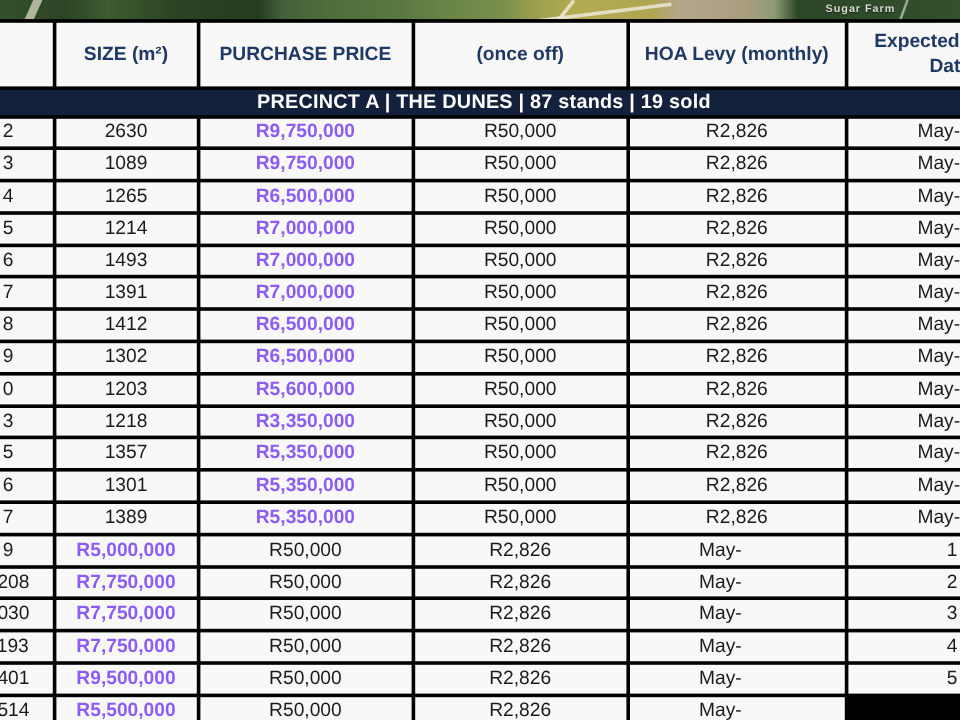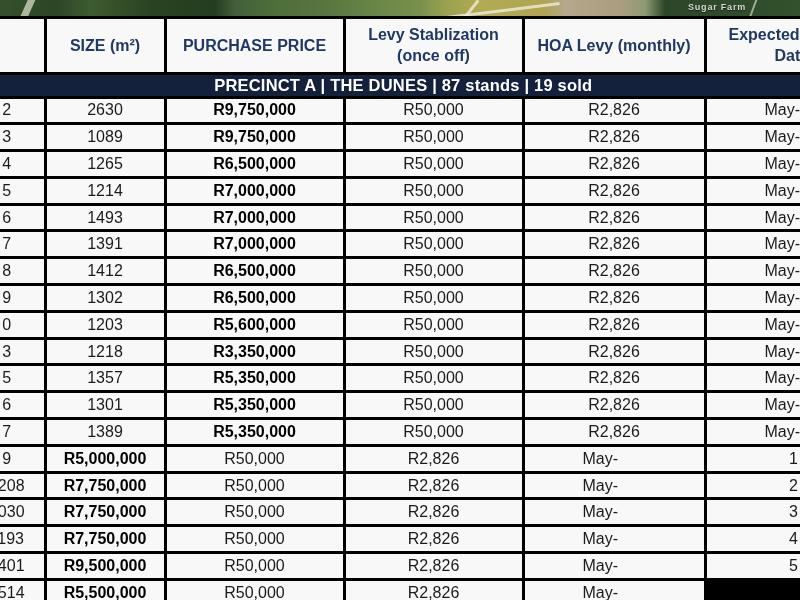--- a/index.html
+++ b/index.html
@@ -40,21 +40,21 @@
   .hcell{flex-direction:column;font-weight:bold;color:var(--navy,#1f3864);line-height:21px;}
   .hcell .ln{display:block;}
   .hcell.left{align-items:flex-start;}
   .hcell.left .ln1{margin-left:22px;}
   .hcell.left .ln2{margin-left:68px;}
   .bar{
     grid-column:1/-1;background:var(--barbg,#14213c);color:#fff;font-weight:bold;
     display:flex;align-items:center;justify-content:center;font-size:16.5px;
     padding-right:44px;letter-spacing:.2px;white-space:nowrap;overflow:hidden;
   }
-  .c-purchase{font-weight:bold;color:#000000;}
+  .c-purchase{font-weight:bold;color:#8b5cf6;}
   .c-expected{justify-content:flex-start;padding-left:58px;}
 </style>
 </head>
 <body>
 
 <div class="screen" style="--navy: #1f3864; --barbg: #14213c; --border: #000000; --cellbg: #f8f8f8;">
 
   <div class="aerial">
     <div class="p1"></div>
     <div class="p2"></div>
@@ -62,21 +62,20 @@
     <div class="p4"></div>
     <span class="lbl">Sugar Farm</span>
   </div>
 
   <div class="grid">
 
     <div class="cell hcell"></div>
     <div class="cell hcell">SIZE (m²)</div>
     <div class="cell hcell">PURCHASE PRICE</div>
     <div class="cell hcell">
-      <span class="ln">Levy Stablization</span>
       <span class="ln">(once off)</span>
     </div>
     <div class="cell hcell">HOA Levy (monthly)</div>
     <div class="cell hcell left">
       <span class="ln ln1">Expected T</span>
       <span class="ln ln2">Dat</span>
     </div>
 
     <div class="bar">PRECINCT A | THE DUNES | 87 stands | 19 sold</div>
 

